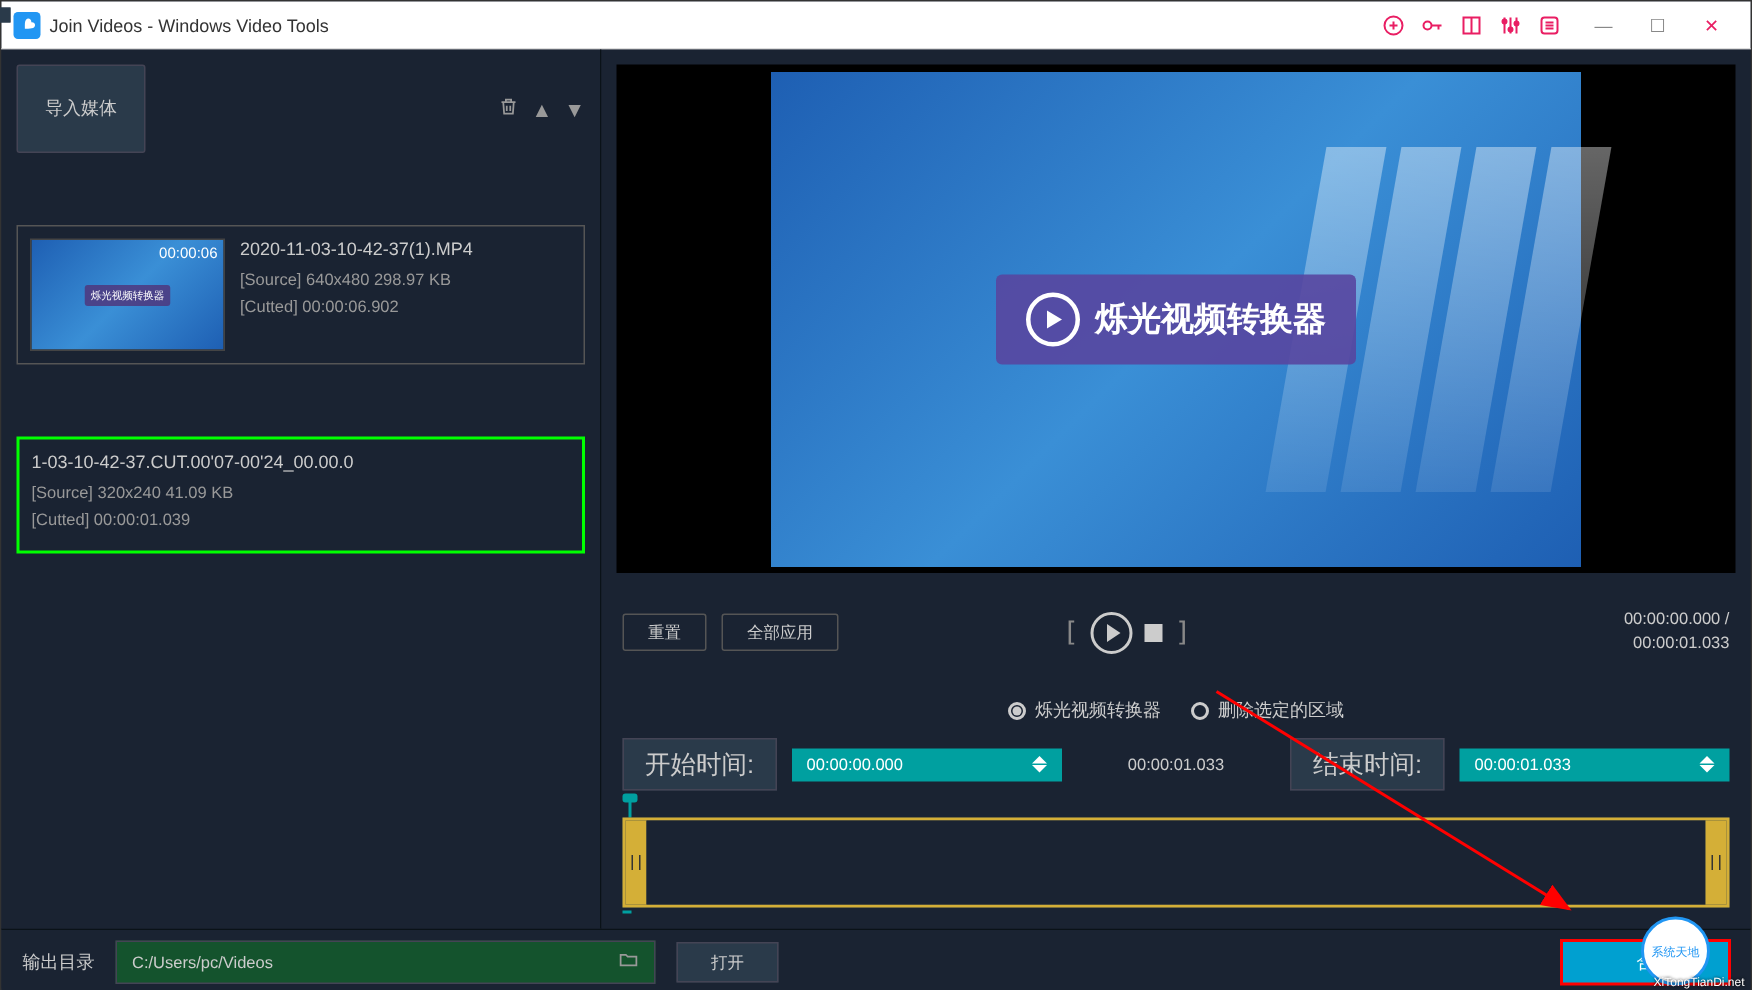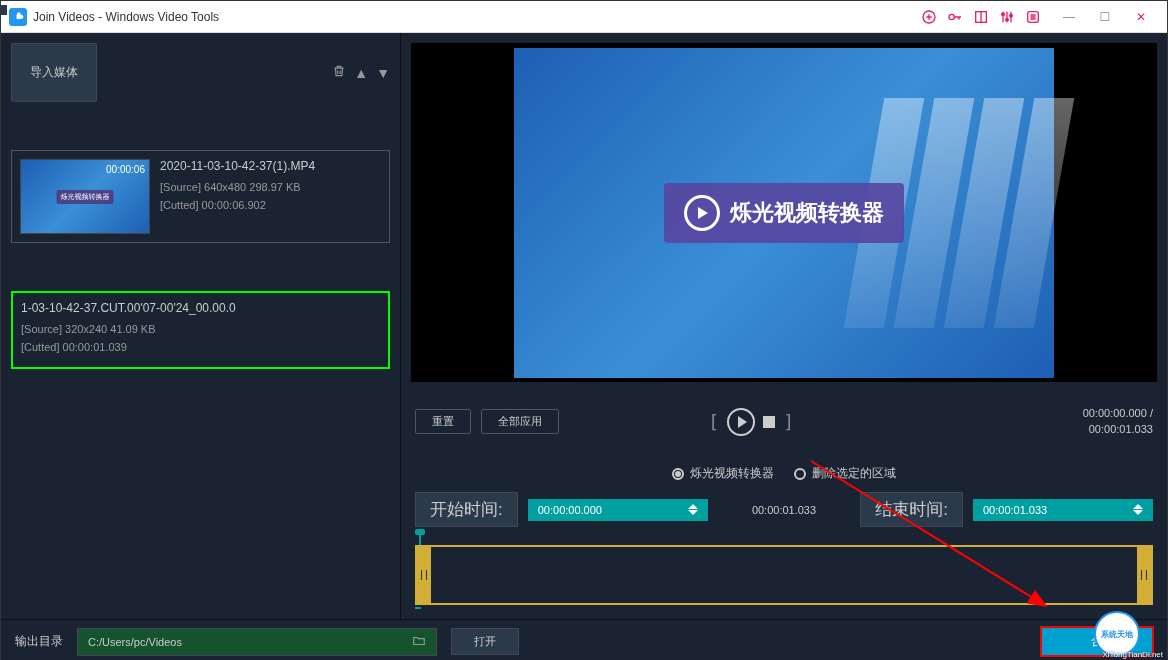--- a/index.html
+++ b/index.html
@@ -68,21 +68,21 @@
 .timeline-bottom-line { height: 2px; background: #00a0a0; width: 6px; margin-top: 2px; }
 .bottom-bar { height: 44px; background: #1a2332; display: flex; align-items: center; padding: 16px 14px; gap: 14px; border-top: 1px solid #0a1218; }
 .output-label { color: #ccc; font-size: 12px; }
 .output-path { background: #14532d; border: 1px solid #445; color: #ccc; padding: 5px 10px; font-size: 11px; flex: 0 0 360px; display: flex; align-items: center; justify-content: space-between; }
 .folder-icon { color: #999; cursor: pointer; }
 .open-btn { background: #2a3a4a; border: 1px solid #445; color: #ccc; padding: 5px 22px; font-size: 11px; cursor: pointer; }
 .merge-btn { background: #00a0d0; color: #fff; padding: 6px 50px; font-size: 12px; cursor: pointer; border: none; margin-left: auto; position: relative; }
 .red-highlight { position: absolute; border: 2px solid red; inset: -1px; pointer-events: none; }
 .arrow-annotation { position: absolute; pointer-events: none; z-index: 100; }
 .watermark { position: absolute; bottom: 0; right: 0; width: 100px; height: 50px; z-index: 200; display: flex; align-items: center; justify-content: center; }
-.watermark-logo { background: #fff; border-radius: 50%; width: 46px; height: 46px; border: 2px solid #2196F3; display: flex; align-items: center; justify-content: center; font-size: 8px; color: #2196F3; flex-direction: column; font-weight: bold; }
+.watermark-logo { background: #fff; border-radius: 50%; width: 46px; height: 46px; border: 2px solid #2196F3; display: flex; align-items: center; justify-content: center; font-size: 8px; color: #2196F3; flex-direction: column; font-weight: normal; }
 .watermark-text { position: absolute; bottom: 0; right: 4px; font-size: 8px; color: #fff; text-shadow: 0 0 2px #000; }
 </style>
 </head>
 <body>
 
 <div class="app-window">
 
   <div class="title-bar">
     <div class="app-icon">
       <svg viewBox="0 0 24 24" fill="#fff">

